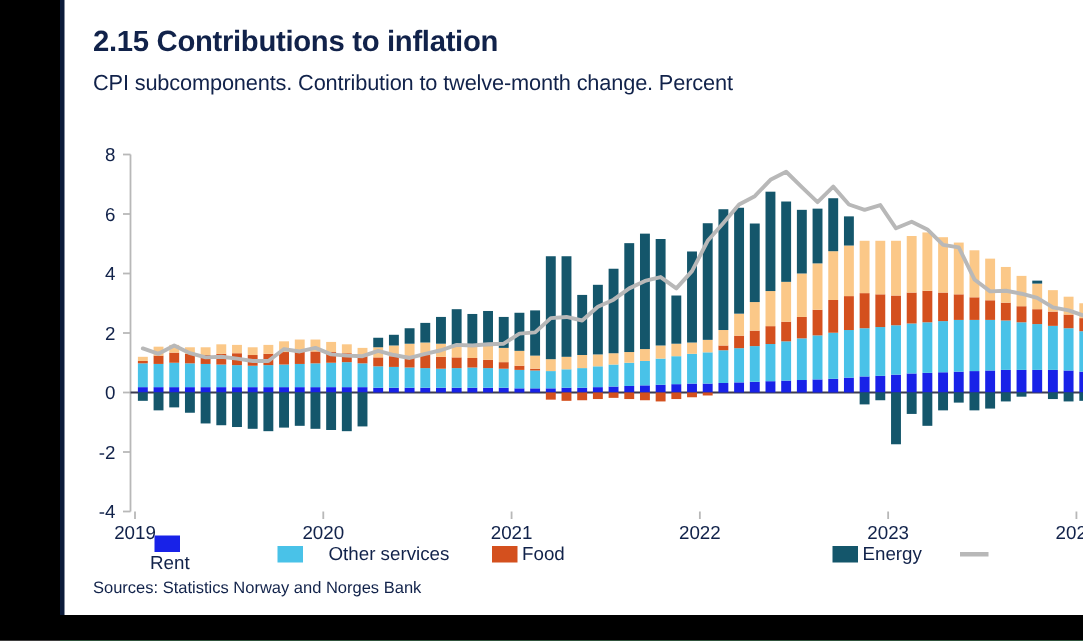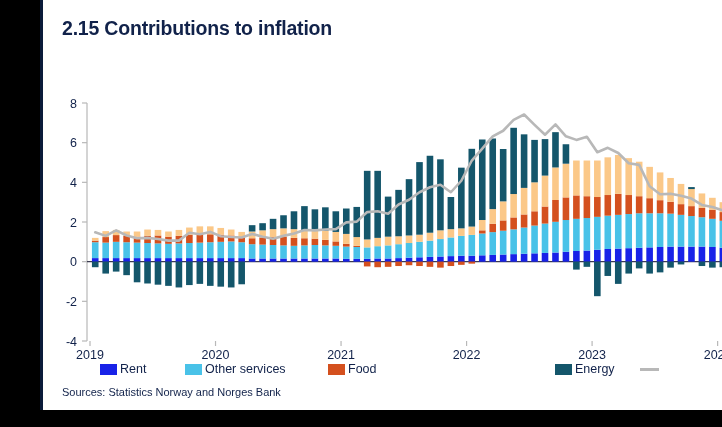--- a/index.html
+++ b/index.html
@@ -25,20 +25,21 @@
   #blackband{position:absolute;left:0;top:410px;width:722px;height:17px;background:#000;}
 </style>
 </head>
 <body>
 
 <div id="page">
   <div id="card">
     <div id="leftrule"></div>
 
     <div id="title">2.15 Contributions to inflation</div>
+    <div id="subtitle">CPI subcomponents. Contribution to twelve-month change. Percent</div>
 
     <div id="plotwrap">
       <svg id="chart" width="722" height="380">
           <line x1="47" y1="103" x2="47" y2="341" stroke="#b8b8b8" stroke-width="1.2"></line>
           <line x1="42" y1="341" x2="47" y2="341" stroke="#b8b8b8" stroke-width="1.2"></line>
           <text x="37" y="345.5" text-anchor="end" class="ytick">-4</text>
           <line x1="42" y1="301.3333333333333" x2="47" y2="301.3333333333333" stroke="#b8b8b8" stroke-width="1.2"></line>
           <text x="37" y="305.8333333333333" text-anchor="end" class="ytick">-2</text>
           <line x1="42" y1="261.6666666666667" x2="47" y2="261.6666666666667" stroke="#b8b8b8" stroke-width="1.2"></line>
           <text x="37" y="266.1666666666667" text-anchor="end" class="ytick">0</text>
@@ -390,25 +391,25 @@
             <text x="426.57142857142856" y="359" text-anchor="middle" class="xtick">2022</text>
             <line x1="552.0952380952381" y1="341" x2="552.0952380952381" y2="346" stroke="#b8b8b8" stroke-width="1.2"></line>
             <text x="552.0952380952381" y="359" text-anchor="middle" class="xtick">2023</text>
             <line x1="677.6190476190476" y1="341" x2="677.6190476190476" y2="346" stroke="#b8b8b8" stroke-width="1.2"></line>
             <text x="677.6190476190476" y="359" text-anchor="middle" class="xtick">2024</text>
           </g>
         </svg>
     </div>
 
     <div id="legend" style="position: absolute;">
-        <div class="lg" style="position: absolute; left: 0px;">
+        <div class="lg" style="position: absolute; left: 0px; flex-direction: column;">
           <span class="sw" style="background: rgb(24, 34, 232);"></span>
           <span class="lgtxt">Rent</span>
         </div>
-        <div class="lg" style="position: absolute; left: 85px;">
+        <div class="lg" style="position: absolute; left: 85px; gap: 14px;">
           <span class="sw" style="background: rgb(73, 194, 232);"></span>
           <span class="lgtxt">Other services</span>
         </div>
         <div class="lg" style="position: absolute; left: 228px;">
           <span class="sw" style="background: rgb(212, 80, 30);"></span>
           <span class="lgtxt">Food</span>
         </div>
         <div class="lg" style="position: absolute; left: 455px; text-align: center;">
           <span class="sw" style="background: rgb(20, 86, 107);"></span>
           <span class="lgtxt">Energy</span>

